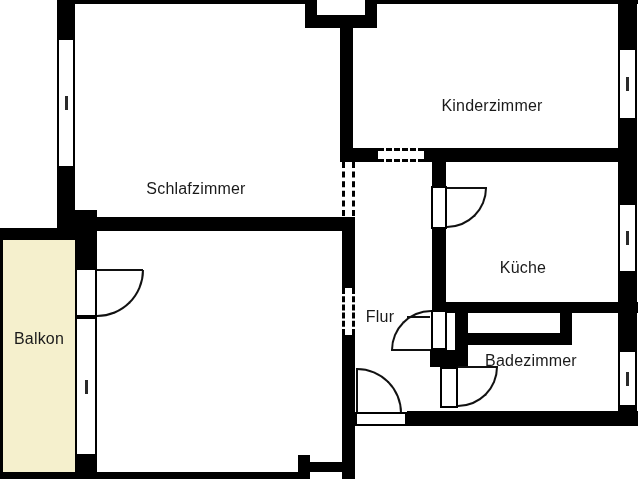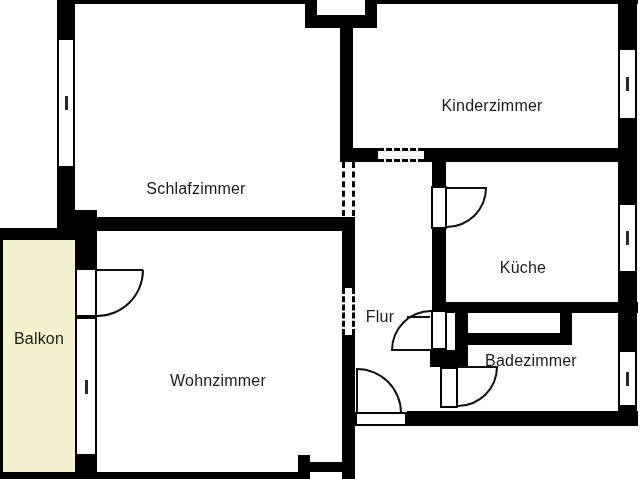--- a/index.html
+++ b/index.html
@@ -117,16 +117,15 @@
   <div class="leaf" style="left:355px;top:412px;width:52px;height:14px;"></div>
   <div class="w" style="left:407px;top:411px;width:231px;height:15px;"></div>
 
   <div class="dline" style="left:407px;top:316px;width:23px;height:2px;"></div>
 
   <div class="room-label" style="left:196px;top:141px;margin-top:48px;">Schlafzimmer</div>
   <div class="room-label" style="left:492px;top:106px;">Kinderzimmer</div>
   <div class="room-label" style="left:523px;top:268px;">Küche</div>
   <div class="room-label" style="left:380px;top:317px;">Flur</div>
   <div class="room-label" style="left:531px;top:361px;">Badezimmer</div>
-  <div class="room-label" style="left:218px;top:381px;">Wohnzimmer</div>
   <div class="room-label" style="left:39px;top:339px;">Balkon</div>
 
 </div>
 
 </body></html>

